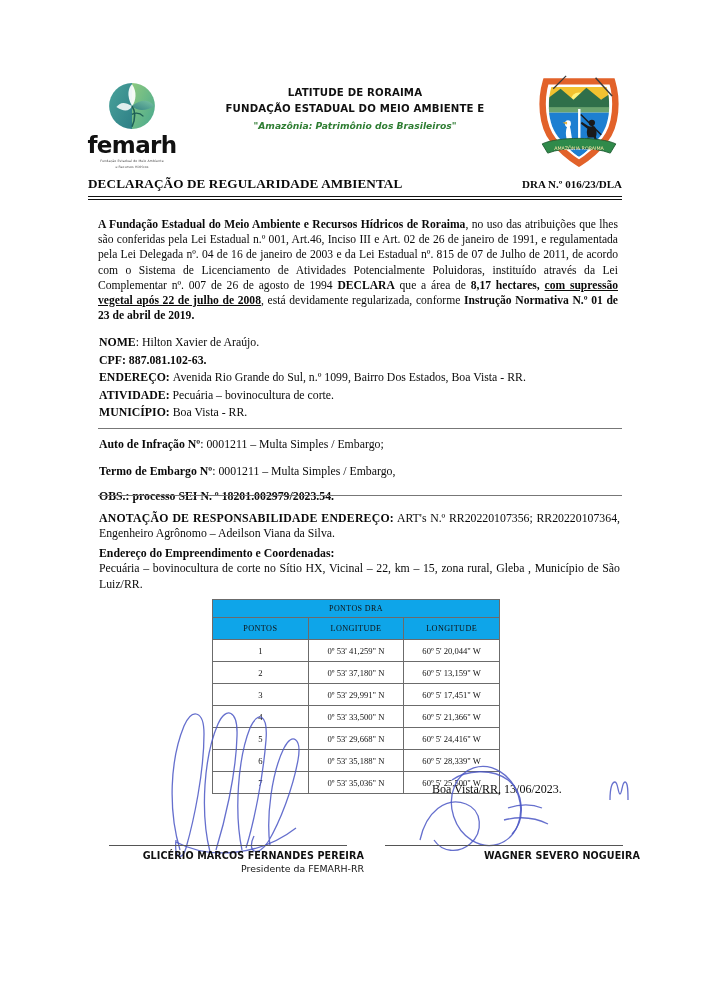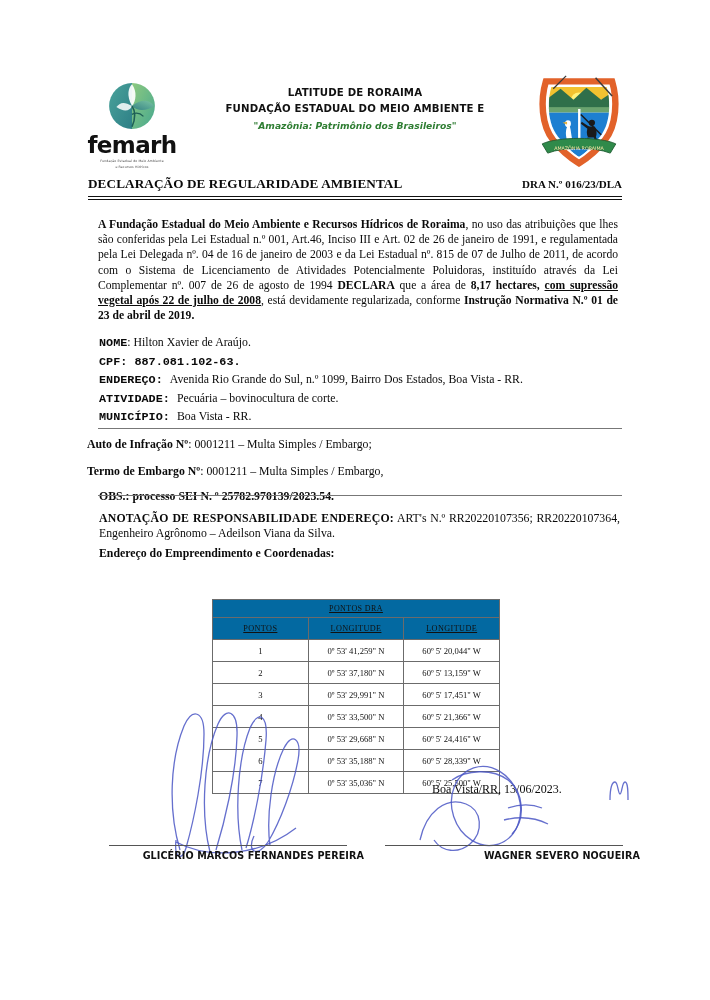--- a/index.html
+++ b/index.html
@@ -146,36 +146,36 @@
     position: absolute;
     left: 99px;
     top: 334px;
     width: 520px;
   }
   .field-line {
     font-size: 11.8px;
     line-height: 17.6px;
     white-space: nowrap;
   }
-  .field-line .lbl { font-weight: bold; font-family: Liberation Mono, monospace; }
+  .field-line .lbl { font-weight: bold; }
 
   .hr-thin {
     position: absolute;
     left: 98px;
     width: 524px;
     height: 0;
     border-top: 0.9px solid #777;
   }
   .hr-a { top: 428px; }
   .hr-b { top: 495px; }
 
   
   .infra {
     position: absolute;
-    left: 87px;
+    left: 99px;
     top: 437px;
     width: 520px;
   }
   .infra-line {
     font-size: 11.8px;
     line-height: 14px;
     margin-bottom: 13px;
     white-space: nowrap;
   }
   .infra-line .lbl { font-weight: bold; }
@@ -230,25 +230,24 @@
   }
   .coord-table th, .coord-table td {
     border: 0.8px solid #6b6b6b;
     text-align: center;
     padding: 0;
     height: 21px;
     vertical-align: middle;
     color: #111;
   }
   .coord-table th {
-    background: #0369a1;
+    background: #0ea5e9;
     font-weight: normal;
     letter-spacing: 0.4px;
     font-size: 8.2px;
-    text-decoration: underline;
   }
   .coord-table thead tr:first-child th {
     height: 17px;
     font-size: 8px;
   }
   .coord-table td { background: #ffffff; font-size: 8.6px; }
   .col-pt { width: 62px; }
   .col-lat { width: 113px; }
   .col-lon { width: 113px; }
 
@@ -404,29 +403,30 @@
 
   <div class="infra">
     <div class="infra-line">
       <span class="lbl">Auto de Infração Nº</span><span>: 0001211 – Multa Simples / Embargo;</span>
     </div>
     <div class="infra-line">
       <span class="lbl">Termo de Embargo Nº</span><span>: 0001211 – Multa Simples / Embargo,</span>
     </div>
   </div>
 
-  <div class="obs">OBS.: processo SEI N. º 25782.970139/2023.54.</div>
+  <div class="obs">OBS.: processo SEI N. º 18201.002979/2023.54.</div>
 
   <div class="hr-thin hr-b"></div>
 
   <div class="art">
     <span class="lbl">ANOTAÇÃO  DE  RESPONSABILIDADE  ENDEREÇO:</span><span> ART's N.º  RR20220107356; RR20220107364, Engenheiro Agrônomo – Adeilson Viana da Silva.</span>
   </div>
 
   <div class="endereco-head">Endereço do Empreendimento e Coordenadas:</div>
+  <div class="endereco-body">Pecuária – bovinocultura de corte no Sítio HX, Vicinal – 22, km – 15, zona rural, Gleba , Município de São Luiz/RR.</div>
 
   <table class="coord-table">
     <thead>
       <tr>
         <th colspan="3">PONTOS DRA</th>
       </tr>
       <tr>
         <th class="col-pt">PONTOS</th>
         <th class="col-lat">LONGITUDE</th>
         <th class="col-lon">LONGITUDE</th>
@@ -489,20 +489,21 @@
     <path d="M100 46 C112 42 124 42 134 46"></path>
   </svg>
 
   <svg class="scribble" style="left:606px; top:778px; width:26px; height:26px;" viewBox="0 0 26 26">
     <path d="M4 22 C4 10 6 4 9 4 C12 4 12 16 14 16 C16 16 16 4 19 4 C22 4 22 14 22 22"></path>
   </svg>
 
   <div class="sig-block sig-left">
     <div class="sig-rule"></div>
     <div class="sig-name">GLICÉRIO MARCOS FERNANDES PEREIRA</div>
+    <div class="sig-role">Presidente da FEMARH-RR</div>
   </div>
 
   <div class="sig-block sig-right">
     <div class="sig-rule"></div>
     <div class="sig-name">WAGNER SEVERO NOGUEIRA</div>
   </div>
 
 </div>
 
 </body></html>

